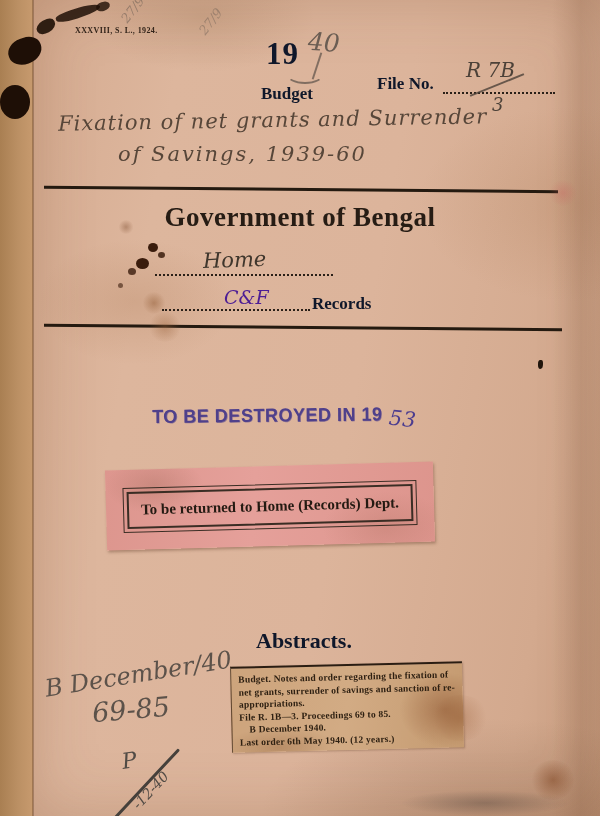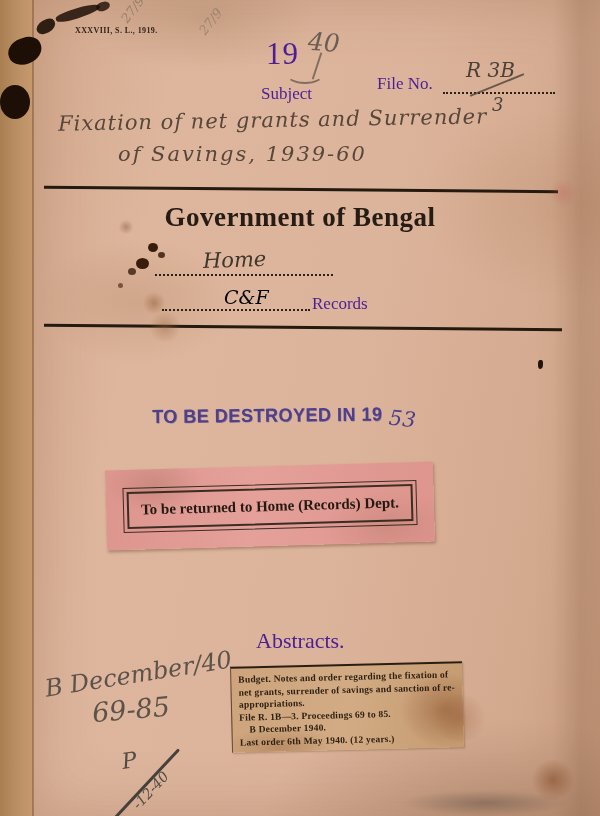--- a/index.html
+++ b/index.html
@@ -19,21 +19,21 @@
       linear-gradient(100deg, #d5ab90 0%, #ddb69d 22%, #dcb49b 55%, #d3a98e 86%, #c89d80 100%);
     box-shadow:inset 0 0 60px rgba(120,70,40,0.25);
   }
   .edge-strip{position:absolute;left:0;top:0;width:33px;height:816px;
     background:linear-gradient(90deg,#a97f52 0%,#bb9064 55%,#c79a6e 100%);}
   .edge-line{position:absolute;left:32px;top:0;width:2px;height:816px;background:rgba(90,55,30,0.35);}
   .crease-right{position:absolute;right:0;top:0;width:48px;height:816px;
     background:linear-gradient(90deg,rgba(110,70,45,0) 0%,rgba(110,70,45,0.16) 60%,rgba(90,55,35,0.05) 100%);}
 
   .t{position:absolute;white-space:nowrap;}
-  .serif-bold{font-weight:normal;color:#4c1d95;}
+  .serif-bold{font-weight:bold;color:#0f172a;}
   .hand{font-style:italic;color:#574639;font-family:"DejaVu Serif",serif;}
   .pencil{font-style:italic;color:#6b5d53;font-family:"DejaVu Serif",serif;}
 
   
   .form-ref{left:75px;top:26px;font-size:8px;font-weight:bold;color:#33241a;letter-spacing:0.4px;}
   .scribble1{left:118px;top:2px;font-size:13px;transform:rotate(-52deg);opacity:0.55;}
   .scribble2{left:196px;top:14px;font-size:13px;transform:rotate(-52deg);opacity:0.45;}
 
   .year-printed{left:266px;top:36px;font-size:31px;letter-spacing:1px;}
   .year-hand{left:308px;top:28px;font-size:25px;transform:rotate(4deg);}
@@ -54,21 +54,21 @@
   .rule{position:absolute;height:3px;background:#241a10;}
   .rule1{left:44px;top:188px;width:514px;transform:rotate(0.5deg);}
   .rule2{left:44px;top:326px;width:518px;transform:rotate(0.5deg);}
 
   .govt-title{left:0;right:0;top:202px;text-align:center;font-size:27px;position:absolute;
     font-weight:bold;color:#261c14;letter-spacing:0.5px;white-space:nowrap;}
   .dept-line{position:absolute;left:155px;top:274px;width:178px;border-bottom:2px dotted #2a2018;}
   .dept-hand{left:203px;top:248px;font-size:21px;color:#3f362c;transform:rotate(-2deg);}
   .dept-label{left:336px;top:256px;font-size:19px;}
   .branch-line{position:absolute;left:162px;top:309px;width:148px;border-bottom:2px dotted #2a2018;}
-  .branch-hand{left:224px;top:286px;font-size:19px;color:#000000;}
+  .branch-hand{left:224px;top:286px;font-size:19px;color:#4c1d95;}
   .branch-label{left:312px;top:294px;font-size:17px;}
 
   .ink-mark-small{position:absolute;left:538px;top:360px;width:5px;height:9px;background:#20150c;border-radius:50% 40% 60% 50%;}
 
   .stamp{left:152px;top:406px;font-size:19px;font-weight:bold;color:#44378a;
     font-family:"Liberation Sans",sans-serif;transform:scaleX(0.95) rotate(-0.6deg);transform-origin:left top;
     letter-spacing:0.5px;text-shadow:0.6px 0.6px 0.6px rgba(68,55,138,0.55);opacity:0.92;}
   .stamp-year-hand{left:389px;top:407px;font-size:21px;font-style:italic;color:#4b3c8f;transform:rotate(6deg);font-family:"DejaVu Serif",serif;}
 
   .pink-label{
@@ -141,33 +141,33 @@
   <div class="sheet"></div>
   <div class="edge-line"></div>
   <div class="crease-right"></div>
 
   <div class="blot b1"></div>
   <div class="blot b2"></div>
   <div class="blot b3"></div>
   <div class="blot b4"></div>
   <div class="blot b5"></div>
 
-  <div class="t form-ref">XXXVIII, S. L., 1919.</div>
+  <div class="t form-ref">XXXVIII, S. L., 1924.</div>
   <div class="t pencil scribble1">27/9</div>
   <div class="t pencil scribble2">27/9</div>
 
   <div class="t serif-bold year-printed">19</div>
   <div class="t pencil year-hand">40</div>
   <div class="year-check"></div>
   <div class="year-tick"></div>
 
-  <div class="t serif-bold subject-label">Subject</div>
+  <div class="t serif-bold subject-label">Budget</div>
   <div class="t serif-bold fileno-label">File No.</div>
   <div class="fileno-line"></div>
-  <div class="t hand fileno-hand-top">R 3B</div>
+  <div class="t hand fileno-hand-top">R 7B</div>
   <div class="fileno-slash"></div>
   <div class="t hand fileno-hand-bot">3</div>
 
   <div class="t hand subj1">Fixation of net grants and Surrender</div>
   <div class="t hand subj2">of Savings, 1939-60</div>
 
   <div class="rule rule1"></div>
 
   <div class="govt-title">Government of Bengal</div>
 

